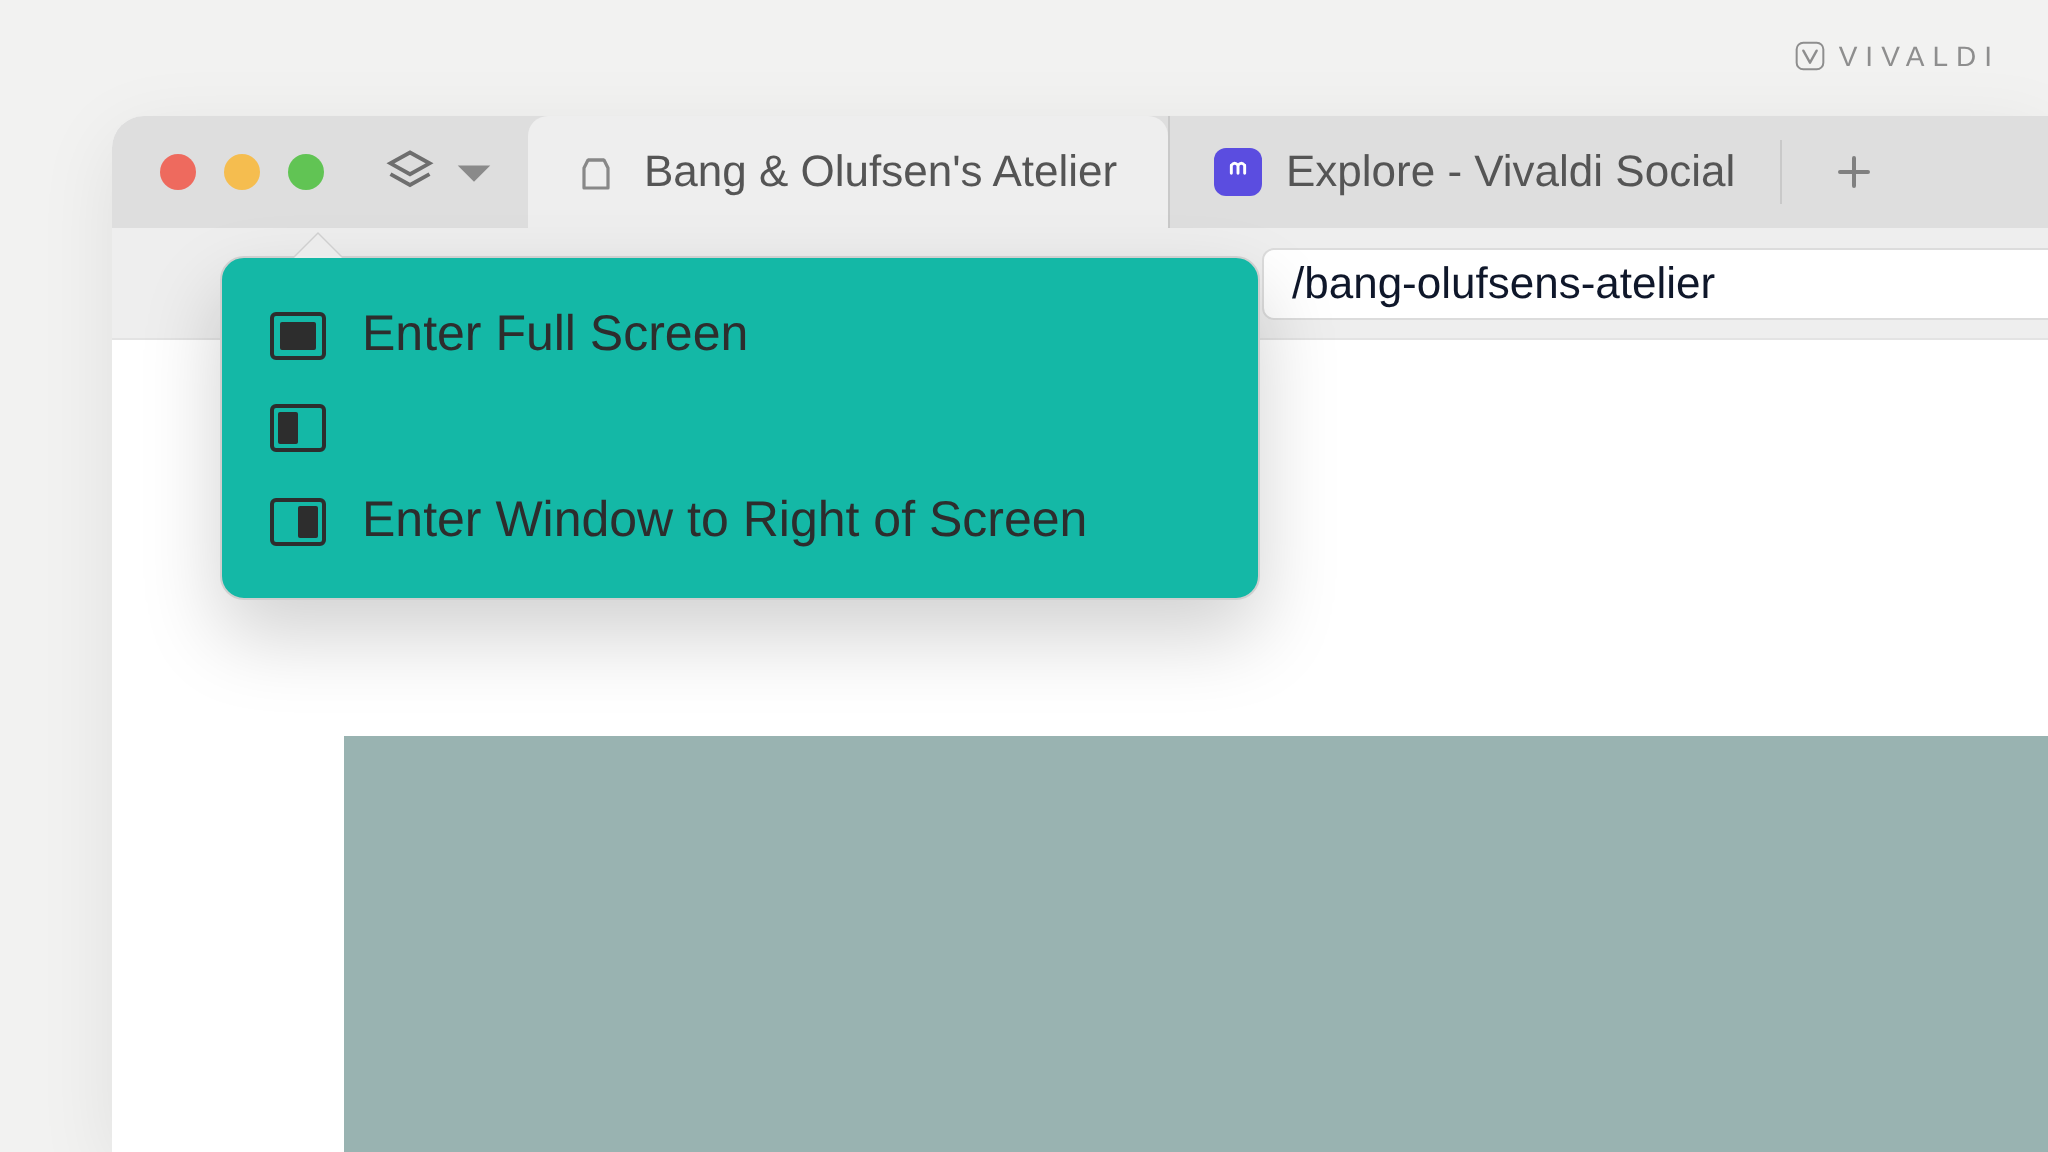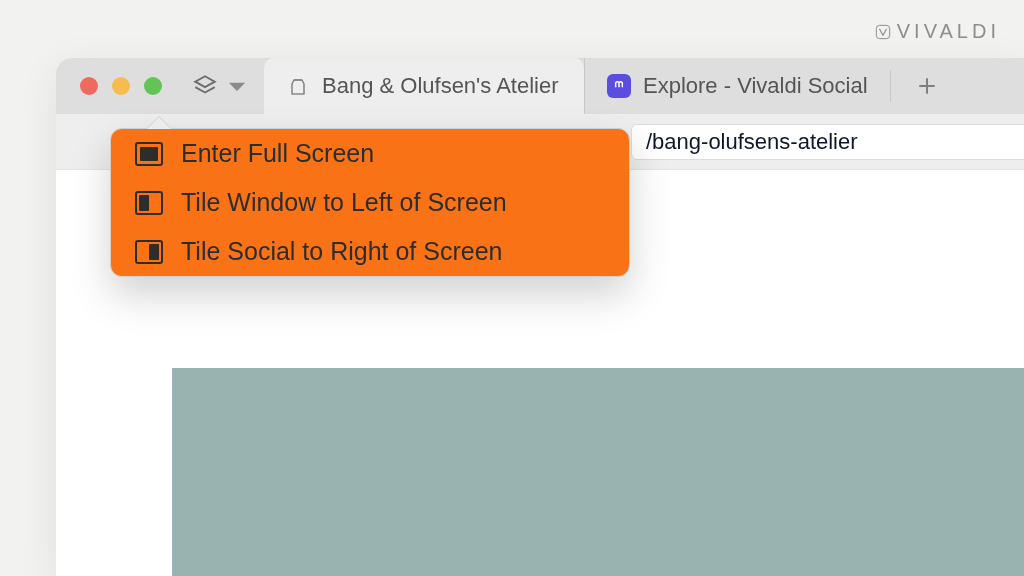--- a/index.html
+++ b/index.html
@@ -13,21 +13,21 @@
 
   
   .watermark {
     position: absolute;
     top: 20px;
     right: 24px;
     display: flex;
     align-items: center;
     gap: 6px;
     color: #8e8e8e;
-    font-size: 20px;
+    font-size: 14px;
     letter-spacing: 4px;
     font-weight: 500;
   }
   .watermark svg { width: 16px; height: 16px; }
 
   
   .window {
     position: absolute;
     left: 56px;
     top: 58px;
@@ -140,25 +140,25 @@
     bottom: 0;
     background: #99b3b1;
   }
 
   
   .ctx {
     position: absolute;
     left: 110px;
     top: 128px;
     width: 520px;
-    background: #f97316;
+    background: #14b8a6;
     border: 1px solid #cfcfcf;
     border-radius: 12px;
     box-shadow: 0 18px 40px rgba(0,0,0,0.18);
-    padding: 0 10px;
+    padding: 14px 10px;
     z-index: 50;
   }
   .ctx::before {
     content: "";
     position: absolute;
     top: -12px;
     left: 36px;
     width: 0; height: 0;
     border-left: 12px solid transparent;
     border-right: 12px solid transparent;
@@ -279,19 +279,18 @@
   </div>
 </div>
 
 <div class="ctx">
   <div class="ctx-item">
     <span class="ico full"></span>
     <span>Enter Full Screen</span>
   </div>
   <div class="ctx-item">
     <span class="ico left"></span>
-    <span>Tile Window to Left of Screen</span>
   </div>
   <div class="ctx-item">
     <span class="ico right"></span>
-    <span>Tile Social to Right of Screen</span>
+    <span>Enter Window to Right of Screen</span>
   </div>
 </div>
 
 </body></html>

